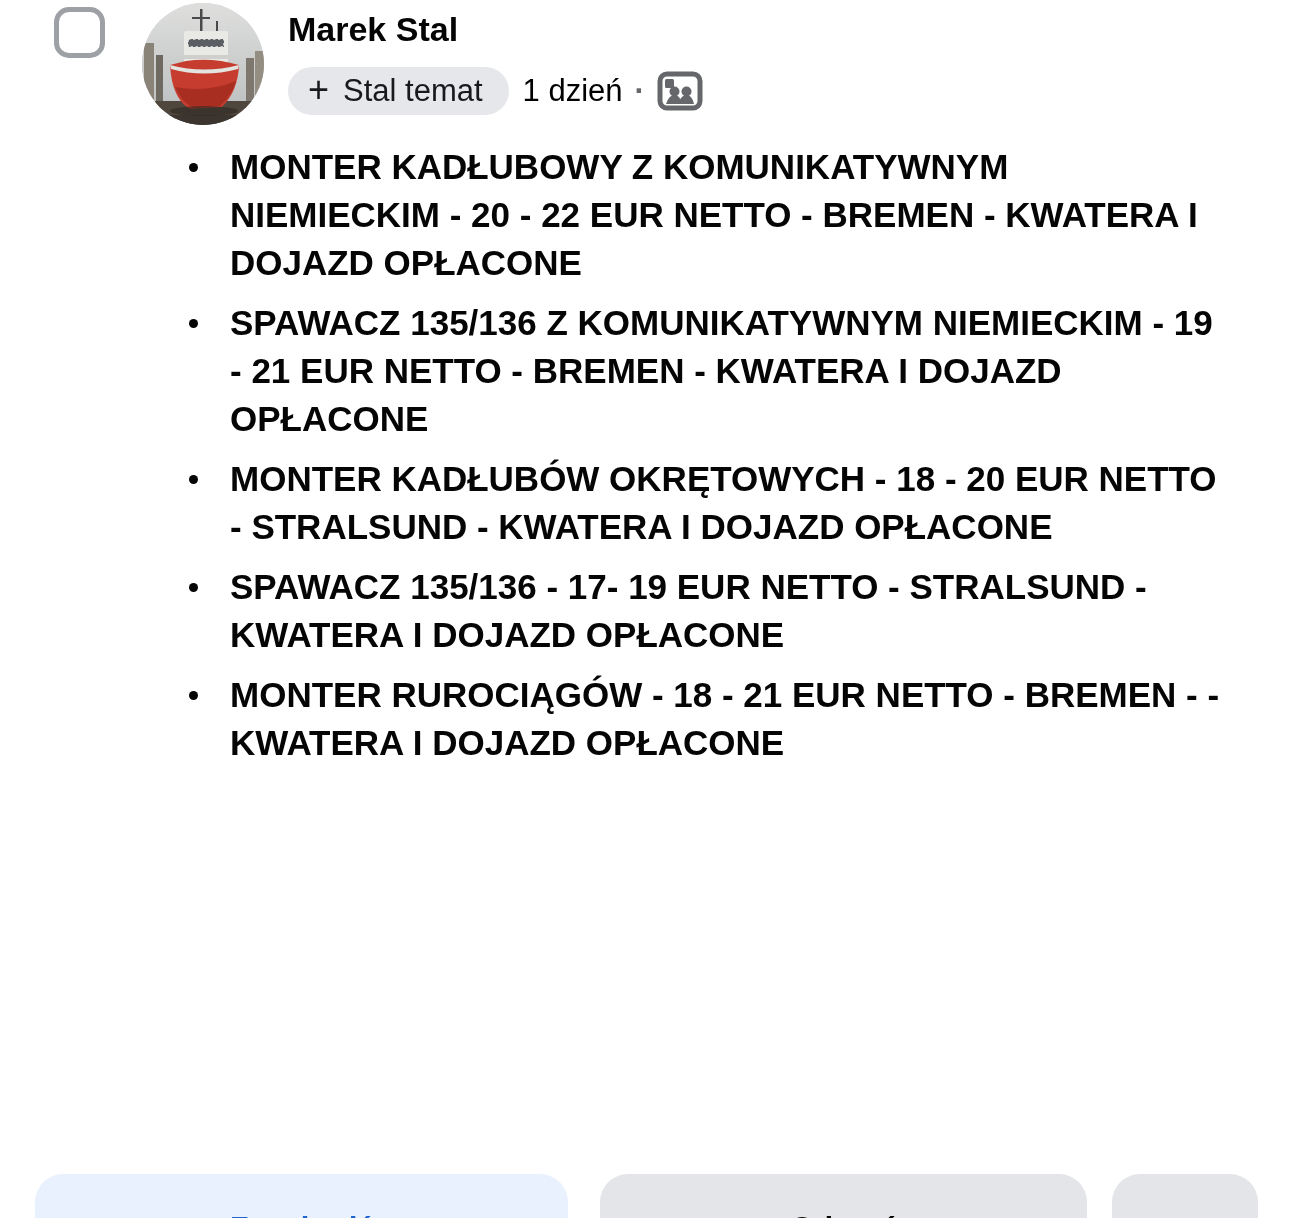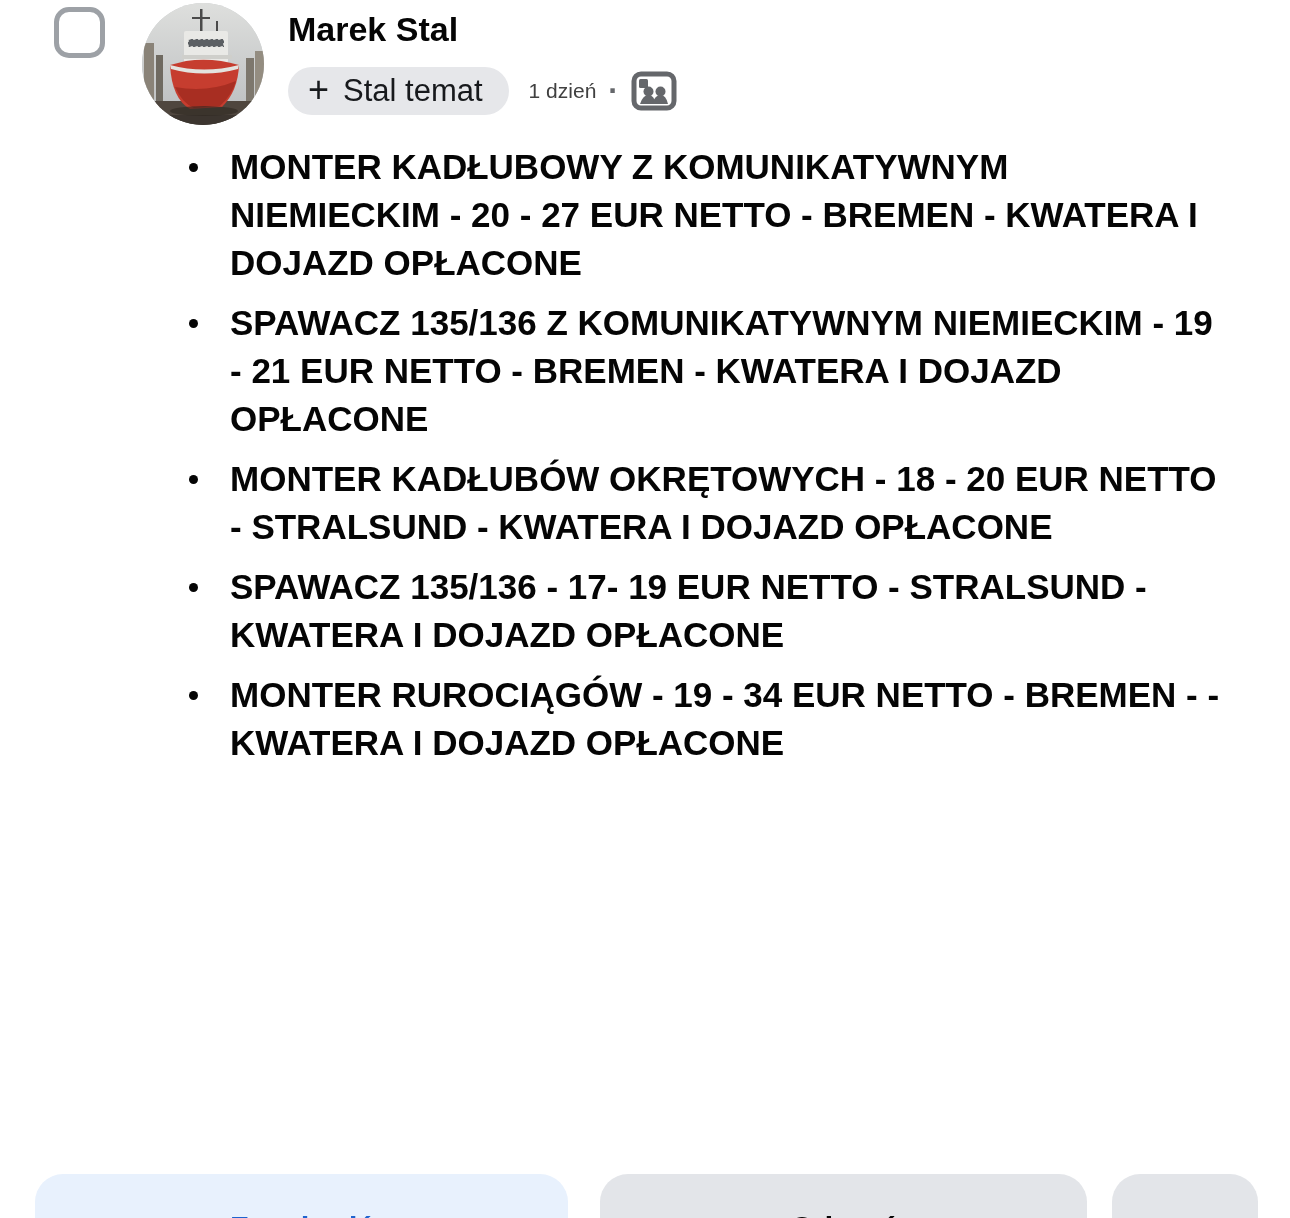--- a/index.html
+++ b/index.html
@@ -65,23 +65,23 @@
     white-space: nowrap;
   }
   .add-topic-pill .plus {
     font-size: 36px;
     font-weight: 400;
     line-height: 1;
     position: relative;
     top: -1px;
   }
   .meta-time {
-    margin-left: 20px;
-    font-size: 21px;
-    color: #404040;
+    margin-left: 14px;
+    font-size: 31px;
+    color: #000000;
     white-space: nowrap;
   }
   .meta-dot {
     margin: 0 12px;
     font-size: 31px;
     font-weight: 700;
     color: #65676b;
   }
   .group-icon { width: 46px; height: 40px; display: inline-block; }
 
@@ -211,23 +211,23 @@
       <circle cx="17.5" cy="20.5" r="5" fill="#65676b"></circle>
       <circle cx="29.5" cy="20.5" r="5" fill="#65676b"></circle>
       <path d="M9,33 Q12,24 17.5,24 Q23,24 25,33 Z" fill="#65676b"></path>
       <path d="M21,33 Q24,24 29.5,24 Q35,24 37,33 Z" fill="#65676b"></path>
     </svg>
   </span>
 </div>
 
 <div class="post-body">
   <ul class="post-list">
-    <li>MONTER KADŁUBOWY Z KOMUNIKATYWNYM NIEMIECKIM - 20 - 27 EUR NETTO - BREMEN - KWATERA I DOJAZD OPŁACONE</li>
+    <li>MONTER KADŁUBOWY Z KOMUNIKATYWNYM NIEMIECKIM - 20 - 22 EUR NETTO - BREMEN - KWATERA I DOJAZD OPŁACONE</li>
     <li>SPAWACZ 135/136 Z KOMUNIKATYWNYM NIEMIECKIM - 19 - 21 EUR NETTO - BREMEN - KWATERA I DOJAZD OPŁACONE</li>
     <li>MONTER KADŁUBÓW OKRĘTOWYCH - 18 - 20 EUR NETTO - STRALSUND - KWATERA I DOJAZD OPŁACONE</li>
     <li>SPAWACZ 135/136 - 17- 19 EUR NETTO - STRALSUND - KWATERA I DOJAZD OPŁACONE</li>
-    <li>MONTER RUROCIĄGÓW - 19 - 34 EUR NETTO - BREMEN - - KWATERA I DOJAZD OPŁACONE</li>
+    <li>MONTER RUROCIĄGÓW - 18 - 21 EUR NETTO - BREMEN - - KWATERA I DOJAZD OPŁACONE</li>
   </ul>
 </div>
 
 <button class="action-button approve-button">Zatwierdź</button>
 <button class="action-button decline-button">Odrzuć</button>
 <button class="action-button more-button"></button>
 
 </body></html>

